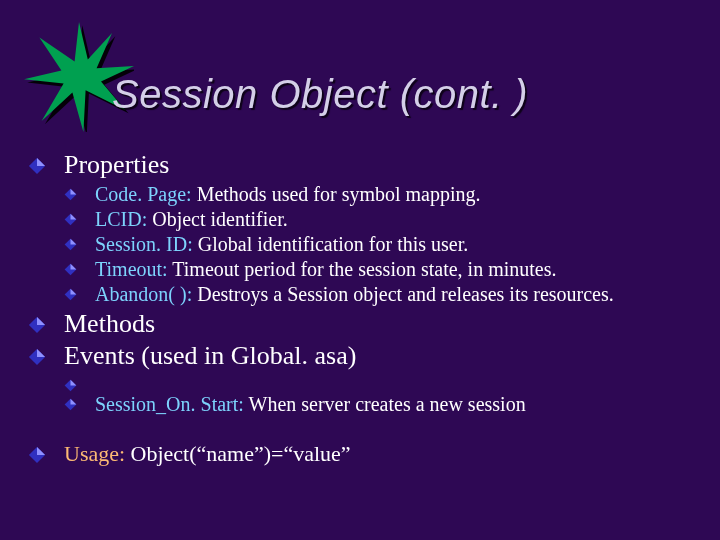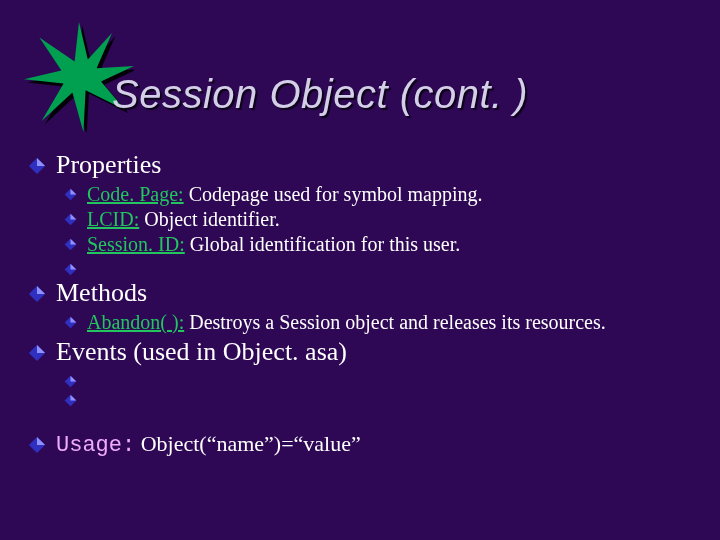--- a/index.html
+++ b/index.html
@@ -38,21 +38,21 @@
   }
   .content {
     position: absolute;
     top: 148px;
     left: 28px;
     right: 24px;
   }
   .bullet-row {
     display: flex;
     align-items: flex-start;
-    gap: 8px;
+    gap: 16px;
   }
   .lvl1 {
     margin-top: 2px;
     margin-bottom: 2px;
   }
   .lvl1 .b-icon {
     flex: none;
     width: 18px;
     height: 18px;
     margin-top: 7px;
@@ -75,26 +75,24 @@
     margin-right: 2px;
   }
   .lvl2 .b-text {
     font-size: 20px;
     line-height: 25px;
   }
   .usage-row {
     margin-top: 22px;
   }
   .term {
-    color: #22c55e;
-    text-decoration: underline;
+    color: #7dd3fc;
   }
   .term-nolink {
-    color: #f0abfc;
-    font-family: Liberation Mono, monospace;
+    color: #fdba74;
   }
 </style>
 </head>
 <body>
 
 <div class="slide">
 
   <div class="starburst">
     <svg viewBox="0 0 100 100" width="110" height="110">
       <g transform="translate(3,3)">
@@ -113,76 +111,78 @@
         <polygon points="10,1 19,10 10,19 1,10" fill="#3030c0"></polygon>
         <polygon points="10,1 19,10 10,10" fill="#9090ff"></polygon>
       </svg>
       <div class="b-text">Properties</div>
     </div>
     <div class="bullet-row lvl2">
       <svg class="b-icon" viewBox="0 0 20 20">
           <polygon points="10,1 19,10 10,19 1,10" fill="#3030c0"></polygon>
           <polygon points="10,1 19,10 10,10" fill="#9090ff"></polygon>
         </svg>
-      <div class="b-text"><span class="term">Code. Page:</span><span> Codepage used for symbol mapping.</span></div>
+      <div class="b-text"><span class="term">Code. Page:</span><span> Methods used for symbol mapping.</span></div>
     </div>
     <div class="bullet-row lvl2">
       <svg class="b-icon" viewBox="0 0 20 20">
           <polygon points="10,1 19,10 10,19 1,10" fill="#3030c0"></polygon>
           <polygon points="10,1 19,10 10,10" fill="#9090ff"></polygon>
         </svg>
       <div class="b-text"><span class="term">LCID:</span><span> Object identifier.</span></div>
     </div>
     <div class="bullet-row lvl2">
       <svg class="b-icon" viewBox="0 0 20 20">
           <polygon points="10,1 19,10 10,19 1,10" fill="#3030c0"></polygon>
           <polygon points="10,1 19,10 10,10" fill="#9090ff"></polygon>
         </svg>
       <div class="b-text"><span class="term">Session. ID:</span><span> Global identification for this user.</span></div>
     </div>
     <div class="bullet-row lvl2">
       <svg class="b-icon" viewBox="0 0 20 20">
           <polygon points="10,1 19,10 10,19 1,10" fill="#3030c0"></polygon>
           <polygon points="10,1 19,10 10,10" fill="#9090ff"></polygon>
         </svg>
+      <div class="b-text"><span class="term">Timeout:</span><span> Timeout period for the session state, in minutes.</span></div>
+    </div>
+
+    <div class="bullet-row lvl2">
+      <svg class="b-icon" viewBox="0 0 20 20">
+          <polygon points="10,1 19,10 10,19 1,10" fill="#3030c0"></polygon>
+          <polygon points="10,1 19,10 10,10" fill="#9090ff"></polygon>
+        </svg>
+      <div class="b-text"><span class="term">Abandon( ):</span><span> Destroys a Session object and releases its resources.</span></div>
+    </div>
+    <div class="bullet-row lvl1">
+      <svg class="b-icon" viewBox="0 0 20 20">
+          <polygon points="10,1 19,10 10,19 1,10" fill="#3030c0"></polygon>
+          <polygon points="10,1 19,10 10,10" fill="#9090ff"></polygon>
+        </svg>
+      <div class="b-text">Methods</div>
     </div>
 
     <div class="bullet-row lvl1">
       <svg class="b-icon" viewBox="0 0 20 20">
           <polygon points="10,1 19,10 10,19 1,10" fill="#3030c0"></polygon>
           <polygon points="10,1 19,10 10,10" fill="#9090ff"></polygon>
         </svg>
-      <div class="b-text">Methods</div>
-    </div>
-    <div class="bullet-row lvl2">
-      <svg class="b-icon" viewBox="0 0 20 20">
-          <polygon points="10,1 19,10 10,19 1,10" fill="#3030c0"></polygon>
-          <polygon points="10,1 19,10 10,10" fill="#9090ff"></polygon>
-        </svg>
-      <div class="b-text"><span class="term">Abandon( ):</span><span> Destroys a Session object and releases its resources.</span></div>
-    </div>
-
-    <div class="bullet-row lvl1">
-      <svg class="b-icon" viewBox="0 0 20 20">
-          <polygon points="10,1 19,10 10,19 1,10" fill="#3030c0"></polygon>
-          <polygon points="10,1 19,10 10,10" fill="#9090ff"></polygon>
-        </svg>
-      <div class="b-text">Events (used  in  Object. asa)</div>
+      <div class="b-text">Events (used  in  Global. asa)</div>
     </div>
     <div class="bullet-row lvl2">
       <svg class="b-icon" viewBox="0 0 20 20">
           <polygon points="10,1 19,10 10,19 1,10" fill="#3030c0"></polygon>
           <polygon points="10,1 19,10 10,10" fill="#9090ff"></polygon>
         </svg>
     </div>
     <div class="bullet-row lvl2">
       <svg class="b-icon" viewBox="0 0 20 20">
           <polygon points="10,1 19,10 10,19 1,10" fill="#3030c0"></polygon>
           <polygon points="10,1 19,10 10,10" fill="#9090ff"></polygon>
         </svg>
+      <div class="b-text"><span class="term">Session_On. Start:</span><span> When server creates a new session</span></div>
     </div>
 
     <div class="bullet-row lvl1 usage-row">
       <svg class="b-icon" viewBox="0 0 20 20">
           <polygon points="10,1 19,10 10,19 1,10" fill="#3030c0"></polygon>
           <polygon points="10,1 19,10 10,10" fill="#9090ff"></polygon>
         </svg>
       <div class="b-text" style="font-size:22px;"><span class="term-nolink">Usage:</span><span> Object(“name”)=“value”</span></div>
     </div>
 

